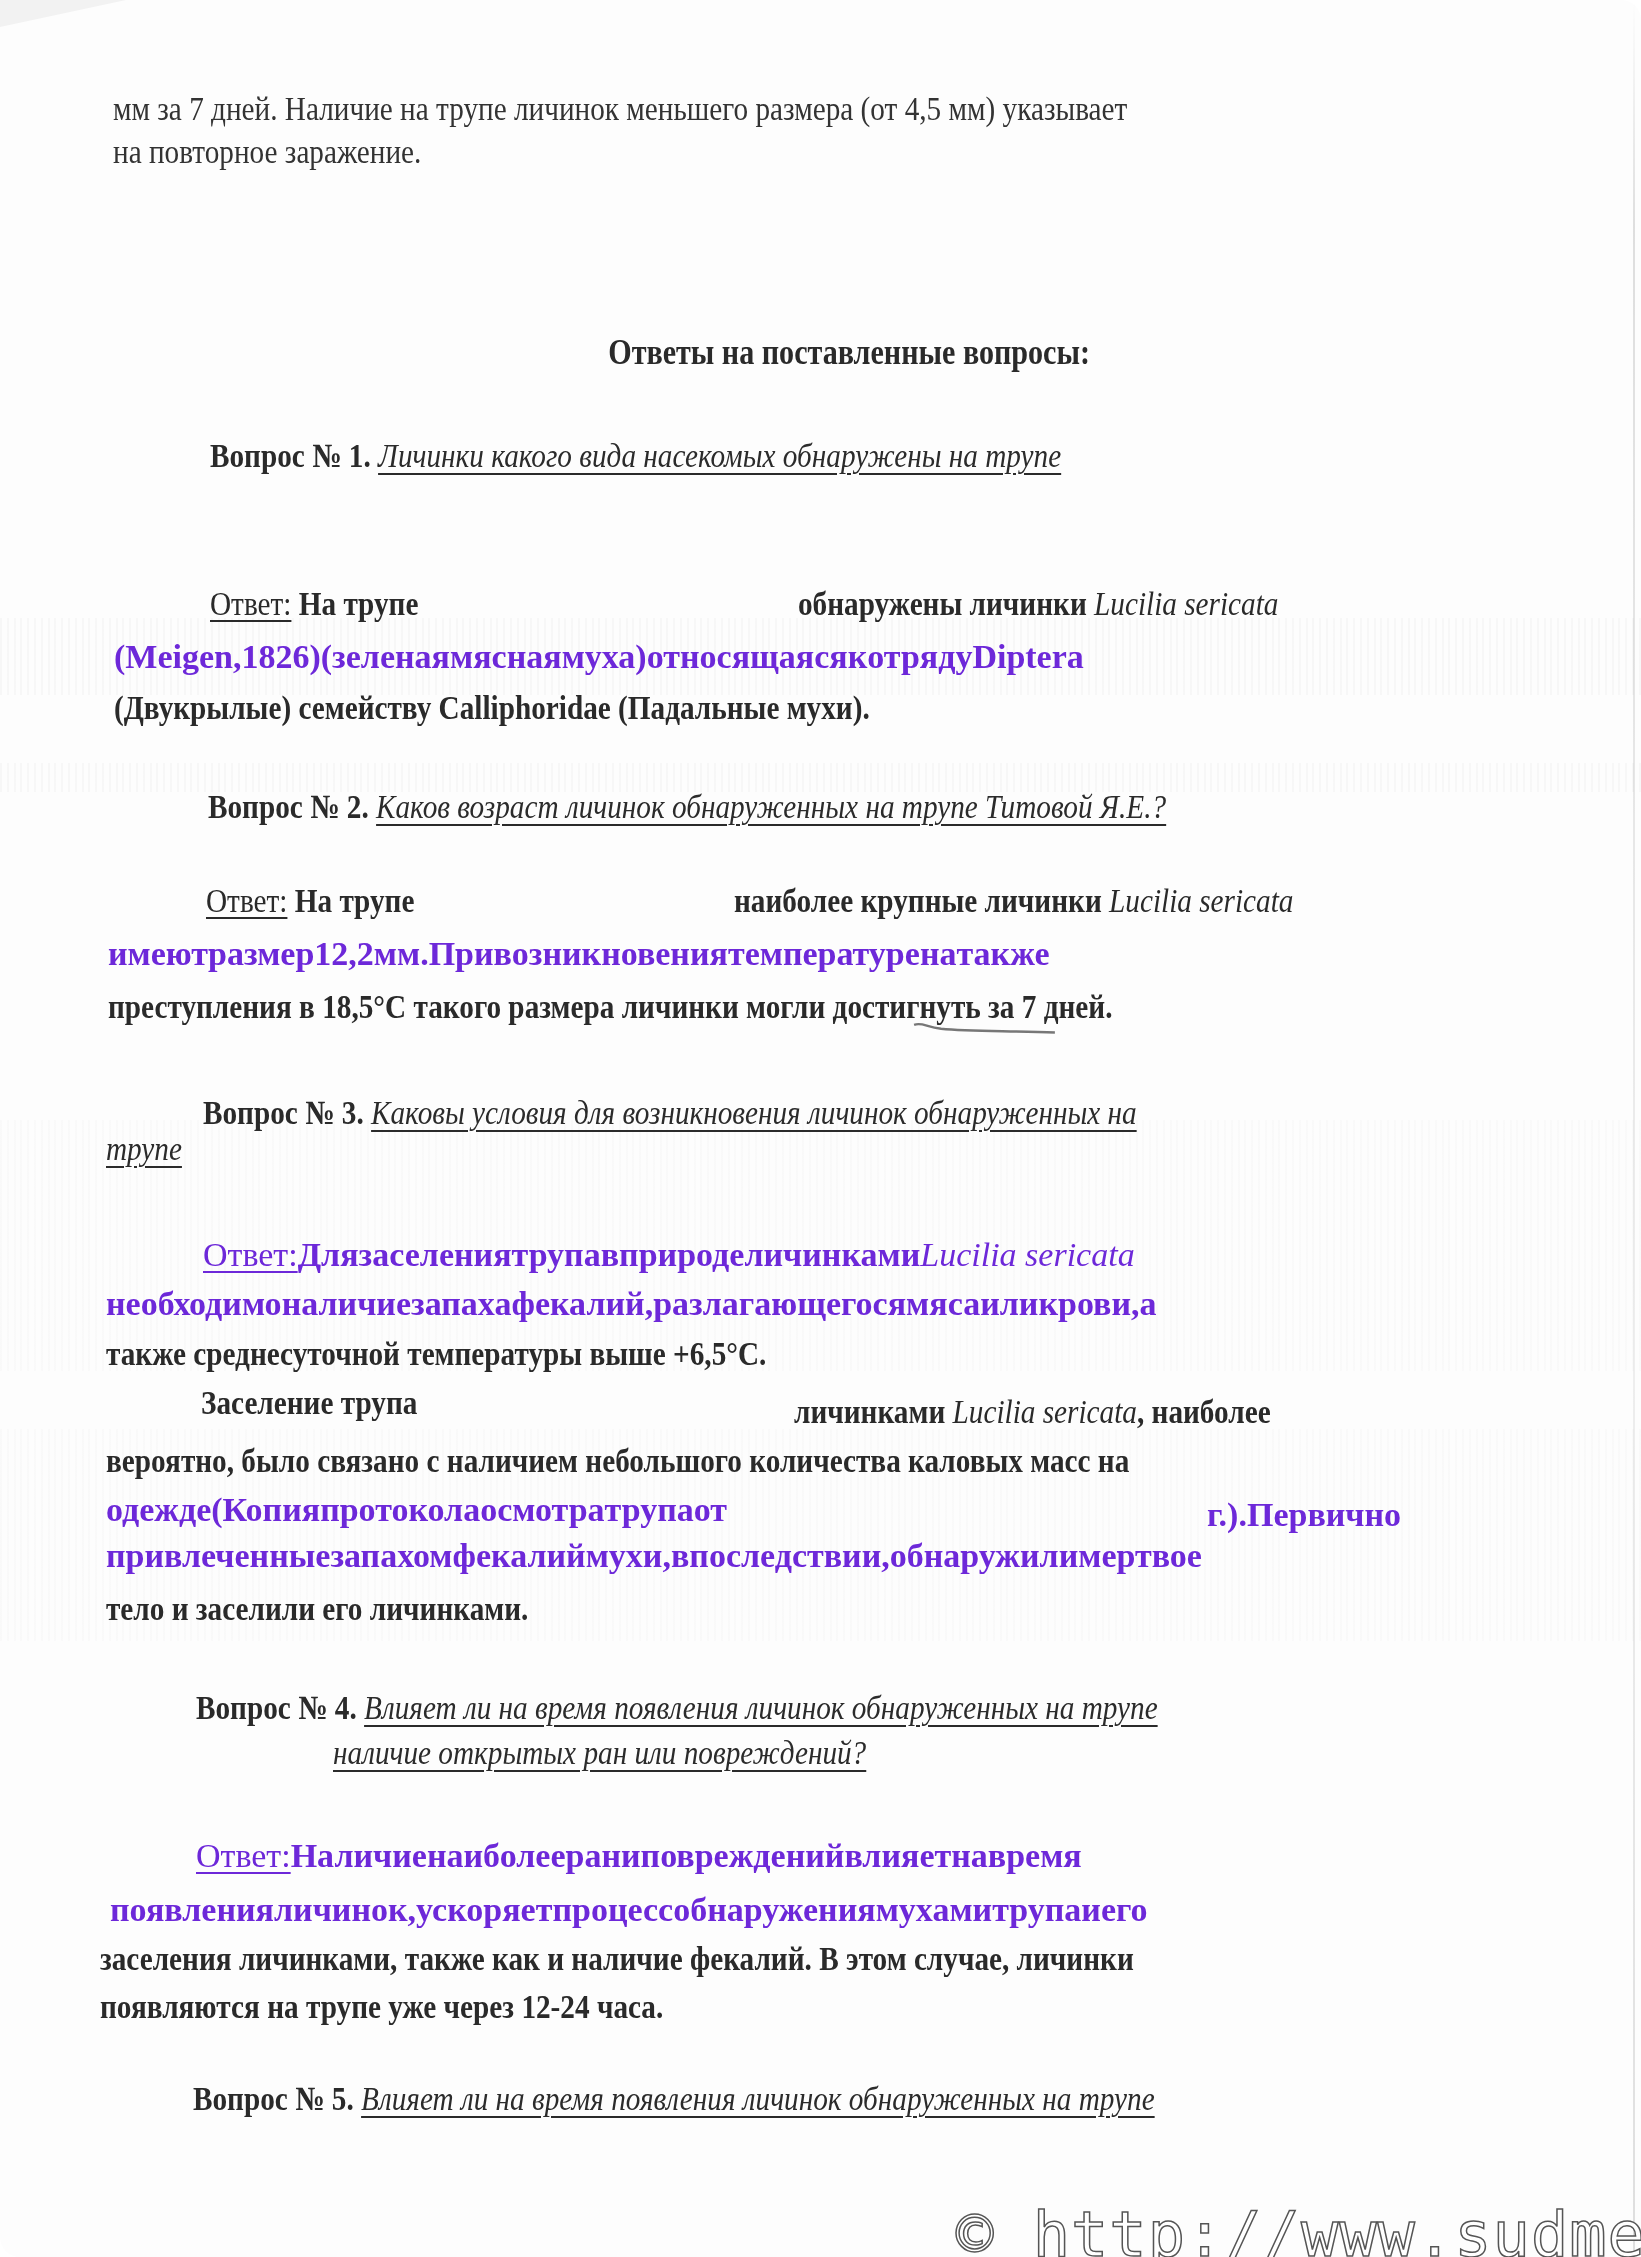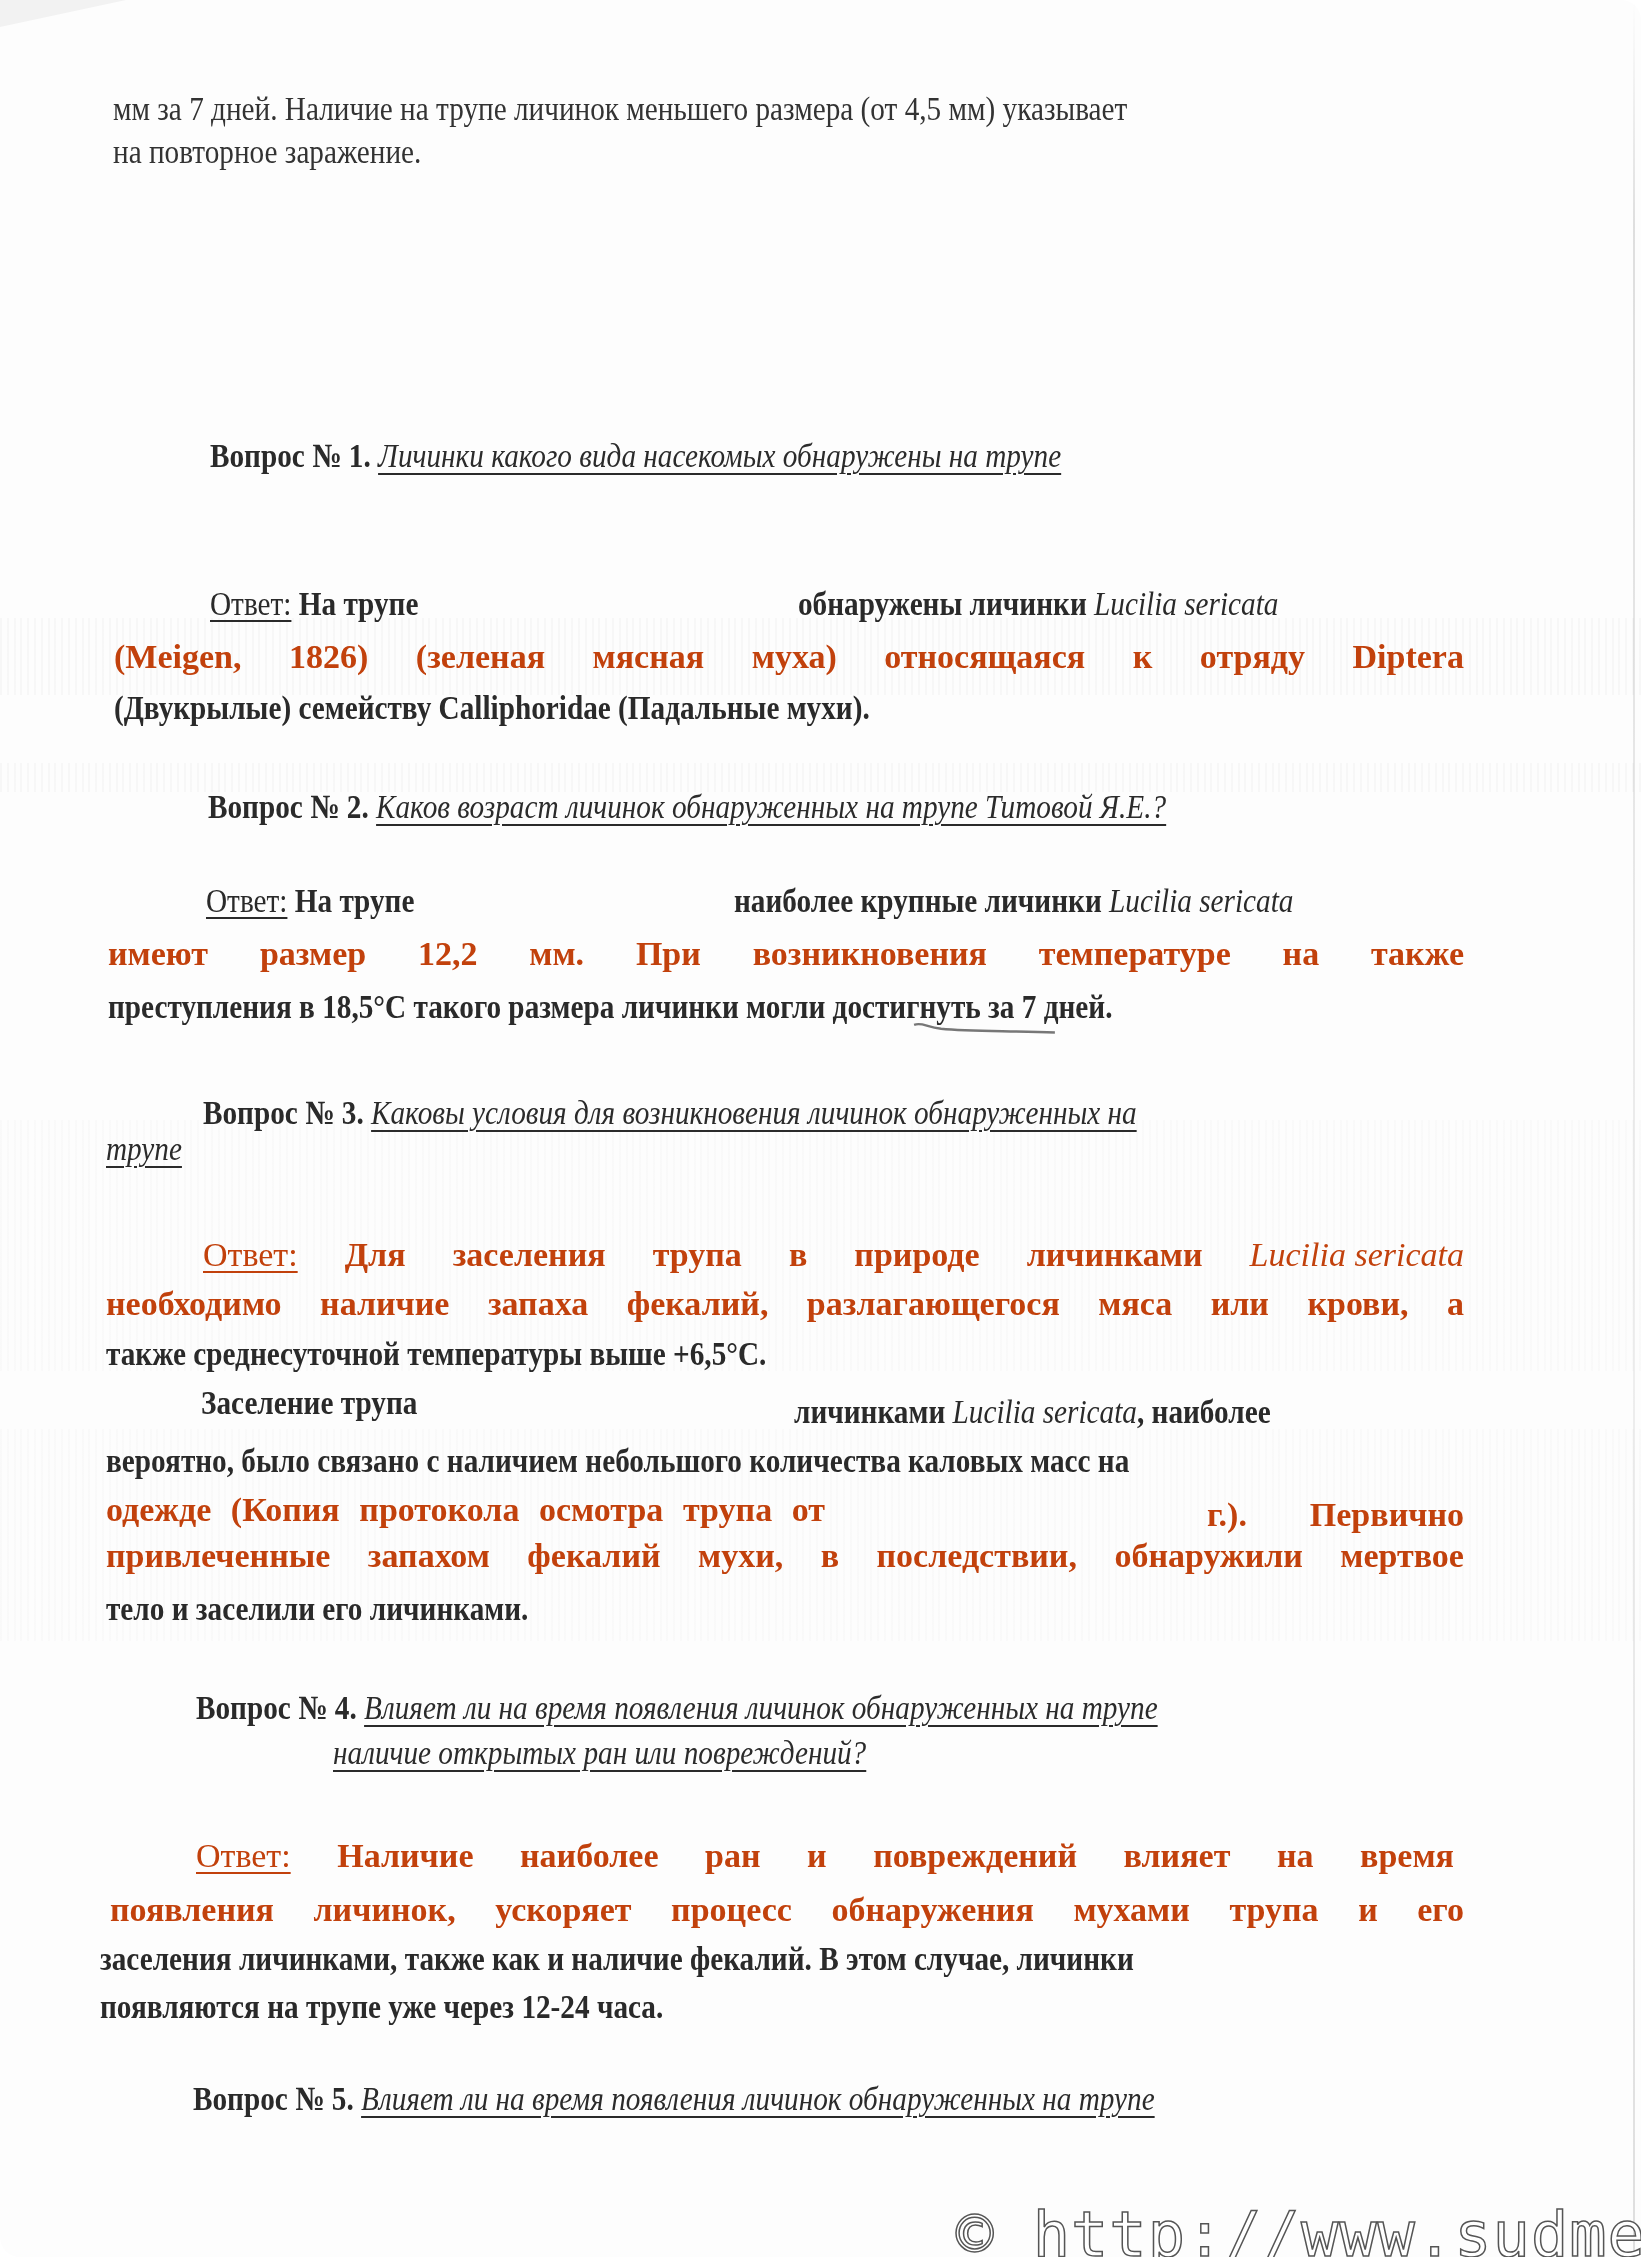--- a/index.html
+++ b/index.html
@@ -55,25 +55,23 @@
     .bold  { font-weight: bold; color: #2a2a2a; }
     .ital  { font-style: italic; font-weight: normal; }
     .uline { text-decoration: underline; text-decoration-thickness: 1.9px; text-underline-offset: 5.8px; }
     .ans-label { font-weight: normal; text-decoration: underline; text-decoration-thickness: 1.9px; text-underline-offset: 4.8px; }
 
     .justify {
       position: absolute;
       font-size: 34px;
       line-height: 39px;
       font-weight: bold;
-      color: #c2410c;
+      color: #6d28d9;
       display: flex;
-      justify-content: space-between;
       white-space: nowrap;
-      gap: 12px;
     }
     .justify span { display: inline-block; }
 
     .heading {
       position: absolute;
       left: 0; width: 1641px;
       top: 333px;
       text-align: center;
       font-size: 35px;
       font-weight: bold;
@@ -109,20 +107,21 @@
   <div class="corner"></div>
   <div class="right-edge"></div>
   <div class="scan-band" style="top:618px;height:77px;"></div>
   <div class="scan-band" style="top:763px;height:29px;"></div>
   <div class="scan-band" style="top:1120px;height:251px;opacity:0.6;"></div>
   <div class="scan-band" style="top:1429px;height:212px;opacity:0.6;"></div>
 
   <div class="line plain" style="left:113px;top:89px;">мм за 7 дней. Наличие на трупе личинок меньшего размера (от 4,5 мм) указывает</div>
   <div class="line plain" style="left:113px;top:132px;">на повторное заражение.</div>
 
+  <div class="heading"><span>Ответы на поставленные вопросы:</span></div>
 
   <div class="line" style="left:210px;top:436px;">
     <span class="bold">Вопрос № 1.</span>
     <span class="ital uline">Личинки какого вида насекомых обнаружены на трупе</span>
   </div>
 
   <div class="line bold" style="left:210px;top:584px;">
     <span class="ans-label">Ответ:</span>
     <span>На трупе</span>
   </div>

